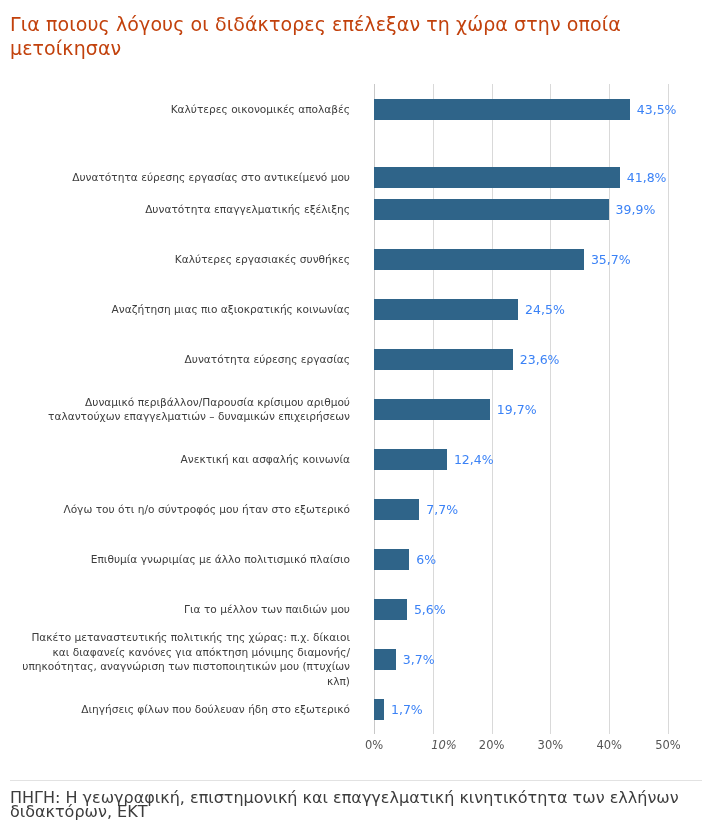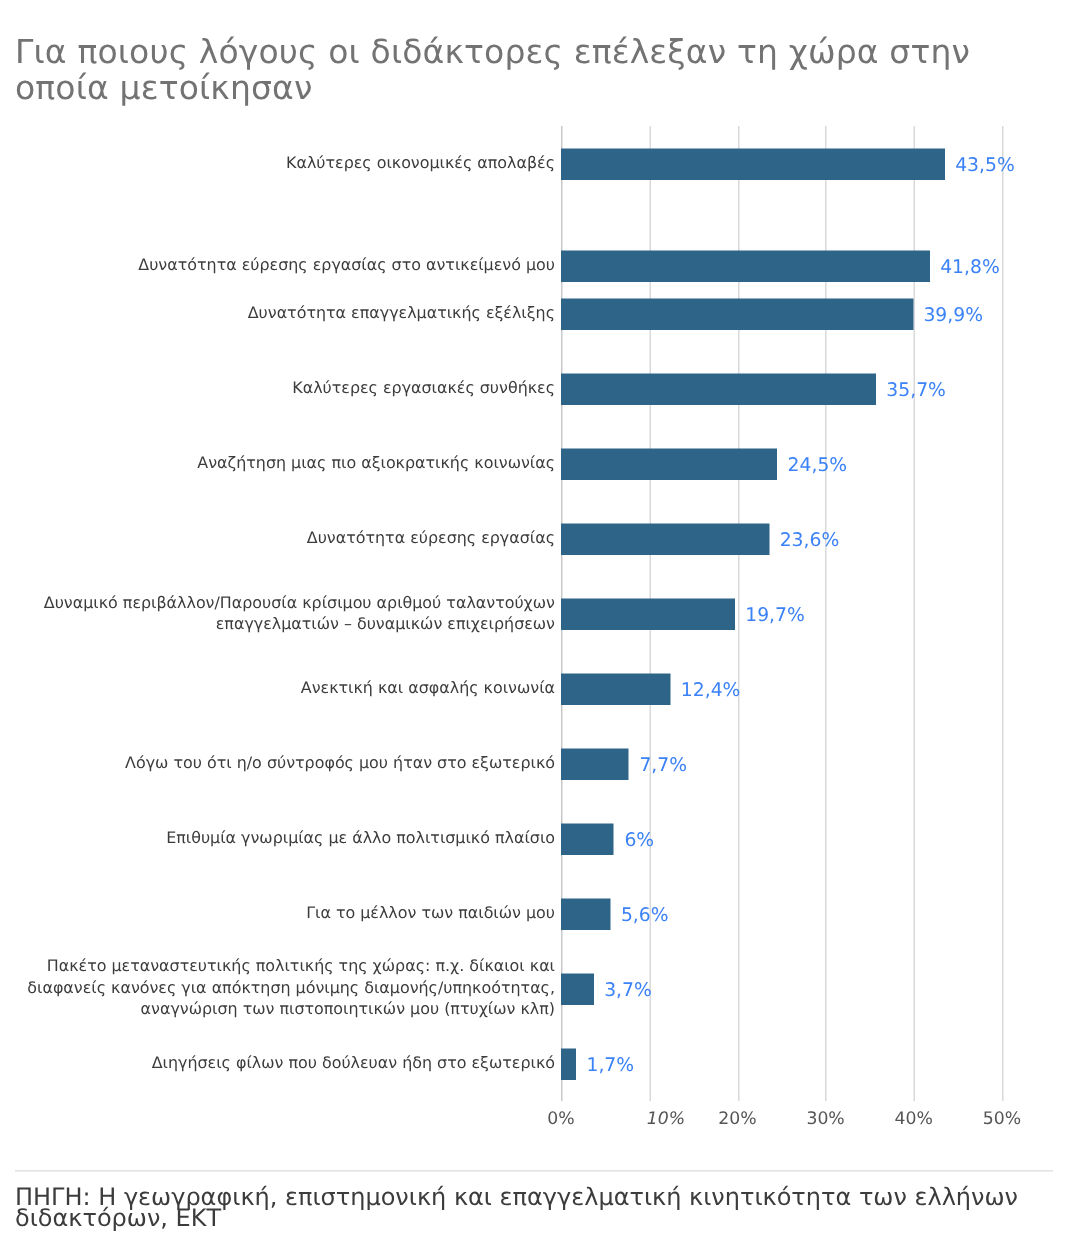--- a/index.html
+++ b/index.html
@@ -13,25 +13,25 @@
     font-family: "DejaVu Sans", "Liberation Sans", sans-serif;
     color: #2b2b2b;
     overflow: hidden;
     position: relative;
   }
 
   
   #chart-title {
     position: absolute;
     left: 10px;
-    top: 24px;
+    top: 12px;
     width: 670px;
-    font-size: 22px;
+    font-size: 19px;
     line-height: 24px;
-    color: #737373;
+    color: #c2410c;
     font-weight: 400;
     letter-spacing: 0.1px;
   }
 
   
   #plot-area {
     position: absolute;
     left: 0;
     top: 84px;
     width: 712px;
@@ -78,21 +78,21 @@
     top: 0;
     width: 356px;
     height: 50px;
     display: flex;
     align-items: center;
     justify-content: flex-end;
     text-align: right;
     font-size: 10.6px;
     line-height: 14.5px;
     color: #3c3c3c;
-    padding-right: 4px;
+    padding-right: 24px;
     box-sizing: border-box;
   }
   .bar-wrap {
     position: absolute;
     left: 374px;
     top: 0;
     height: 50px;
     width: 338px;
     display: flex;
     align-items: center;

